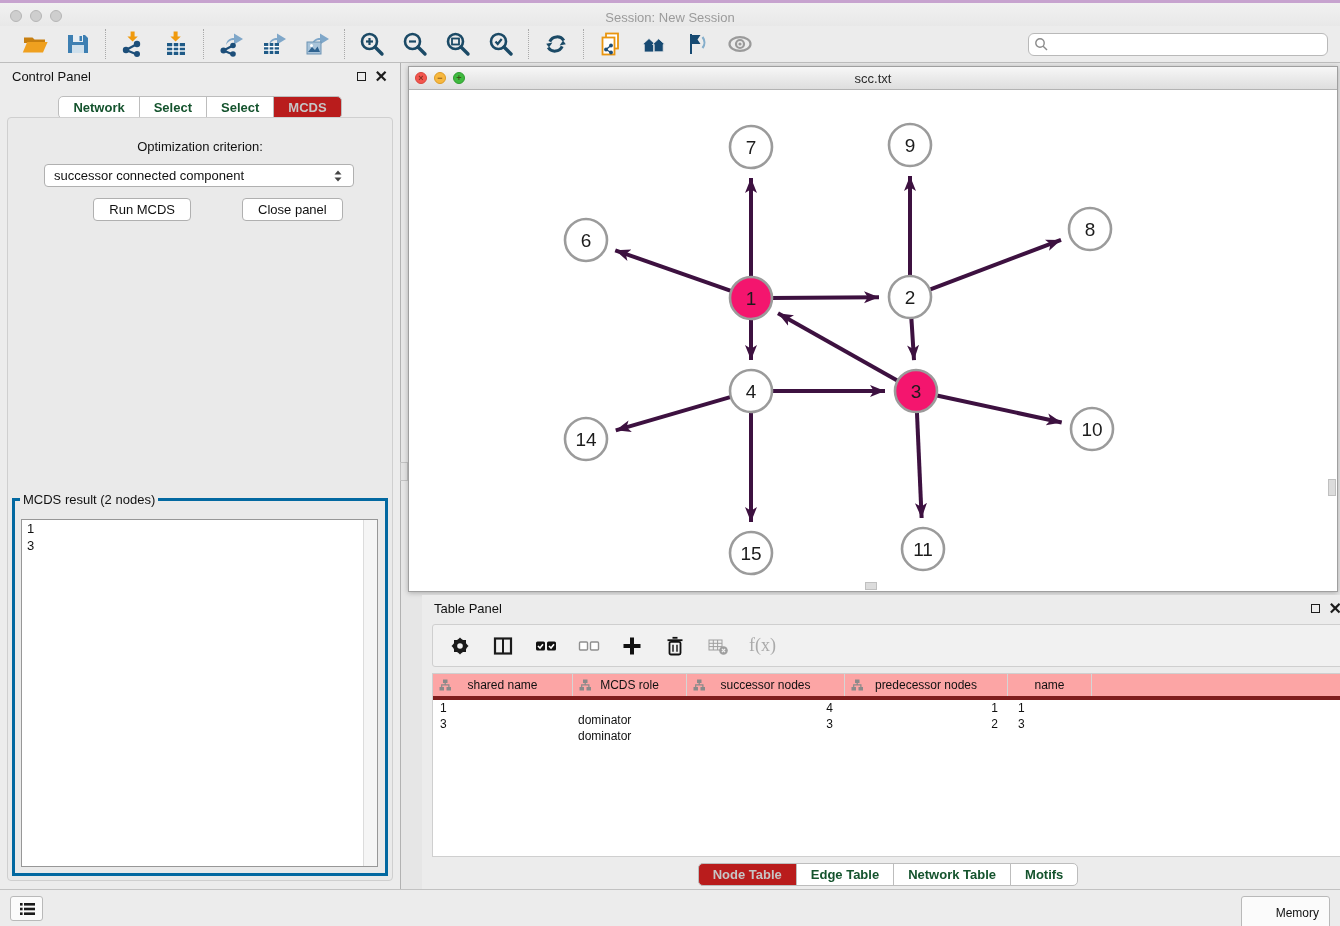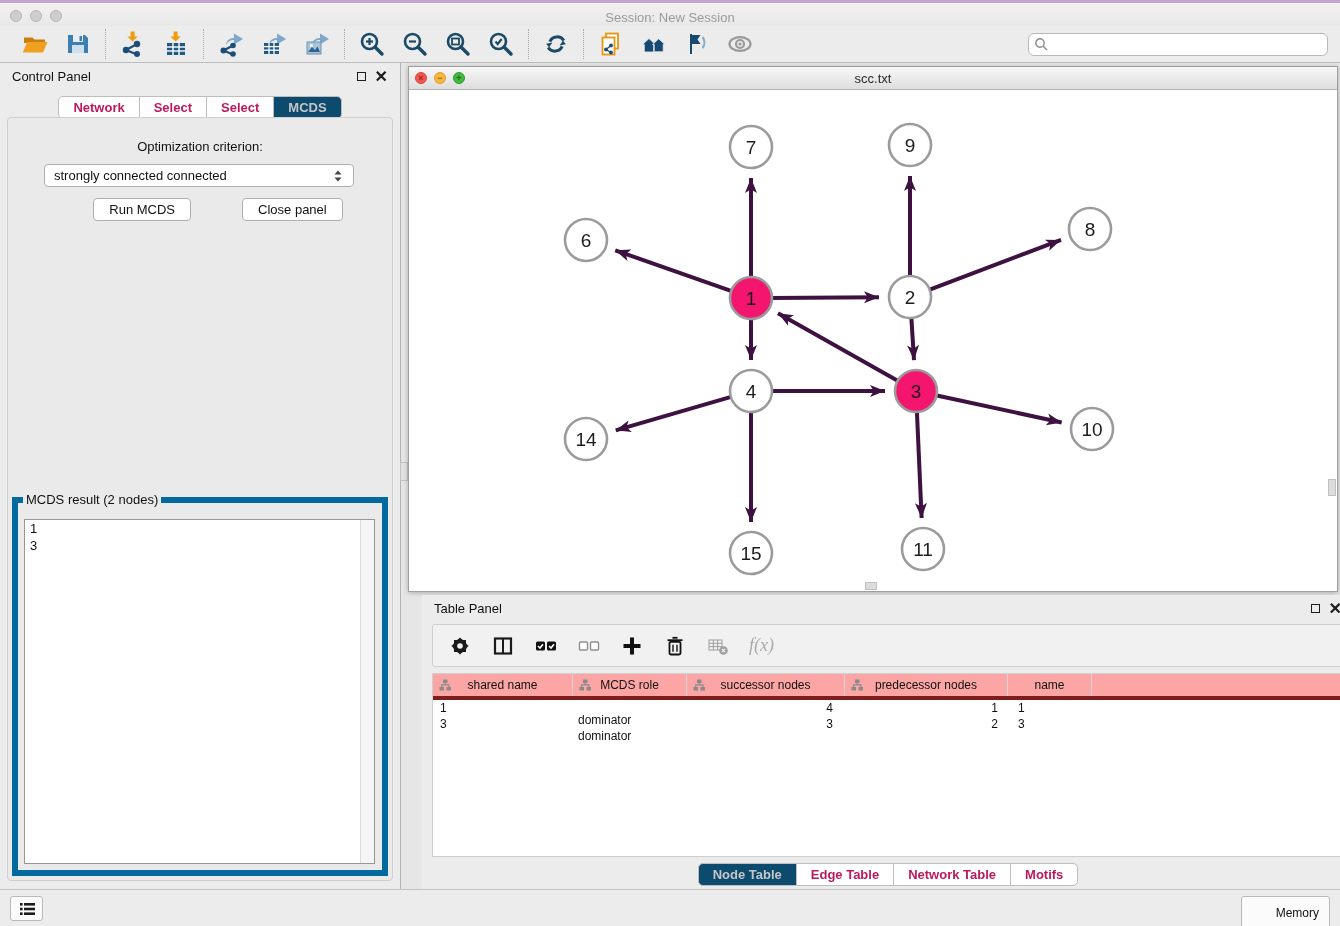--- a/index.html
+++ b/index.html
@@ -29,38 +29,38 @@
   .main-bg{position:absolute;left:401px;top:63px;right:0;bottom:36px;background:#e6e6e6;}
   .control-panel{position:absolute;left:0;top:63px;width:400px;bottom:36px;background:#ececec;
     border-right:1px solid #b2b2b2;}
   .panel-header{height:27px;display:flex;align-items:center;padding:0 12px;font-size:13px;}
   .win-btns{margin-left:auto;display:flex;gap:9px;align-items:center;}
   .float-btn{width:9px;height:9px;border:1.5px solid #1c1c1c;box-sizing:border-box;}
   .close-btn{font-size:16px;font-weight:bold;line-height:12px;color:#1c1c1c;}
 
   .seg{display:flex;}
   .seg .tab{background:#fff;border:1px solid #bdbdbd;margin-left:-1px;padding:3px 14px;
-    font-size:13px;font-weight:600;color:#be185d;white-space:nowrap;}
+    font-size:13px;font-weight:600;color:#14532d;white-space:nowrap;}
   .seg .tab:first-child{border-radius:5px 0 0 5px;margin-left:0;}
   .seg .tab:last-child{border-radius:0 5px 5px 0;}
-  .seg .tab.disabled{background:#0c4a6e;color:#c6c6c6;}
+  .seg .tab.disabled{background:#b91c1c;color:#c6c6c6;}
   .cp-tabs{position:absolute;left:0;right:0;top:33px;display:flex;justify-content:center;}
 
   .cp-content{position:absolute;left:7px;right:7px;top:54px;bottom:9px;background:#eaeaea;
     border:1px solid #cfcfcf;border-radius:4px;}
   .opt-label{margin-top:21px;text-align:center;font-size:13px;}
   .select{position:absolute;left:36px;right:38px;top:46px;height:21px;background:#fff;
     border:1px solid #b0b0b0;border-radius:4px;display:flex;align-items:center;padding:0 9px;font-size:13px;}
   .select .chev{margin-left:auto;}
   .btn-row{position:absolute;left:0;right:0;top:80px;display:flex;justify-content:center;gap:15px;}
   .btn{height:21px;padding:0 15px;background:#fff;border:1px solid #b0b0b0;border-radius:4px;
     font-size:13px;display:flex;align-items:center;margin-left:36px;}
 
   .result-fieldset{position:absolute;left:4px;right:4px;top:374px;bottom:4px;margin:0;padding:0;
-    border:6px solid #0369a1;}
+    border:3px solid #0369a1;}
   .result-fieldset legend{font-size:13px;margin-left:5px;padding:0 3px;}
   .result-list{position:absolute;left:6px;right:7px;top:12px;bottom:6px;background:#fff;
     border:1px solid #979797;}
   .result-scroll{position:absolute;right:0;top:0;bottom:0;width:13px;background:#f5f5f5;
     border-left:1px solid #dcdcdc;}
   .result-item{font-size:13px;line-height:17px;padding-left:5px;}
 
   
   .net-window{position:absolute;left:408px;top:66px;width:930px;height:526px;background:#fff;
     border:1px solid #9f9f9f;box-shadow:0 1px 5px rgba(0,0,0,.25);box-sizing:border-box;}
@@ -77,21 +77,21 @@
   .nub-b{position:absolute;left:456px;bottom:1px;width:10px;height:6px;background:#dcdcdc;border:1px solid #c0c0c0;}
   .nub-r{position:absolute;right:1px;top:390px;width:6px;height:15px;background:#dcdcdc;border:1px solid #c0c0c0;}
   .splitter{position:absolute;left:400px;top:462px;width:8px;height:19px;background:#e3e3e3;
     border:1px solid #c3c3c3;box-sizing:border-box;}
 
   
   .table-panel{position:absolute;left:422px;top:595px;width:932px;height:295px;background:#ececec;}
   .tp-toolbar{position:absolute;left:10px;right:8px;top:29px;height:43px;background:#f1f1f1;
     border:1px solid #cfcfcf;border-radius:3px;display:flex;align-items:center;gap:19px;padding:0 15px;box-sizing:border-box;}
   .tp-icon{display:flex;align-items:center;justify-content:center;width:24px;height:24px;}
-  .fx-label{font-family:"Liberation Serif",serif;font-style:italic;font-size:18px;color:#aaa;}
+  .fx-label{font-family:"Liberation Serif",serif;font-size:18px;color:#aaa;}
   .tp-table{position:absolute;left:10px;right:8px;top:78px;height:182px;background:#fff;
     border:1px solid #cfcfcf;overflow:hidden;}
   .thead{display:flex;height:22px;background:#fca5a5;border-bottom:4px solid #7f1d1d;}
   .th{position:relative;display:flex;align-items:center;justify-content:center;font-size:12px;
     border-right:1px solid #d5d5d5;box-sizing:border-box;}
   .th .hier{position:absolute;left:6px;top:5px;}
   .th:nth-child(1){width:140px;} .th:nth-child(2){width:114px;} .th:nth-child(3){width:158px;}
   .th:nth-child(4){width:163px;} .th:nth-child(5){width:84px;}
   .tr{display:flex;height:16px;font-size:12px;align-items:center;}
   .td{box-sizing:border-box;}
@@ -306,21 +306,21 @@
     <div class="seg">
       <div class="tab">Network</div>
       <div class="tab">Select</div>
       <div class="tab">Select</div>
       <div class="tab disabled">MCDS</div>
     </div>
   </div>
   <div class="cp-content">
     <div class="opt-label">Optimization criterion:</div>
     <div class="select">
-      <span>strongly connected connected</span>
+      <span>successor connected component</span>
       <svg class="chev" width="12" height="16" viewBox="0 0 12 16">
         <path d="M2.5 6.5L6 2.5l3.5 4z" fill="#444"></path>
         <path d="M2.5 9.5L6 13.5l3.5-4z" fill="#444"></path>
       </svg>
     </div>
     <div class="btn-row">
       <div class="btn">Run MCDS</div>
       <div class="btn">Close panel</div>
     </div>
     <fieldset class="result-fieldset">

